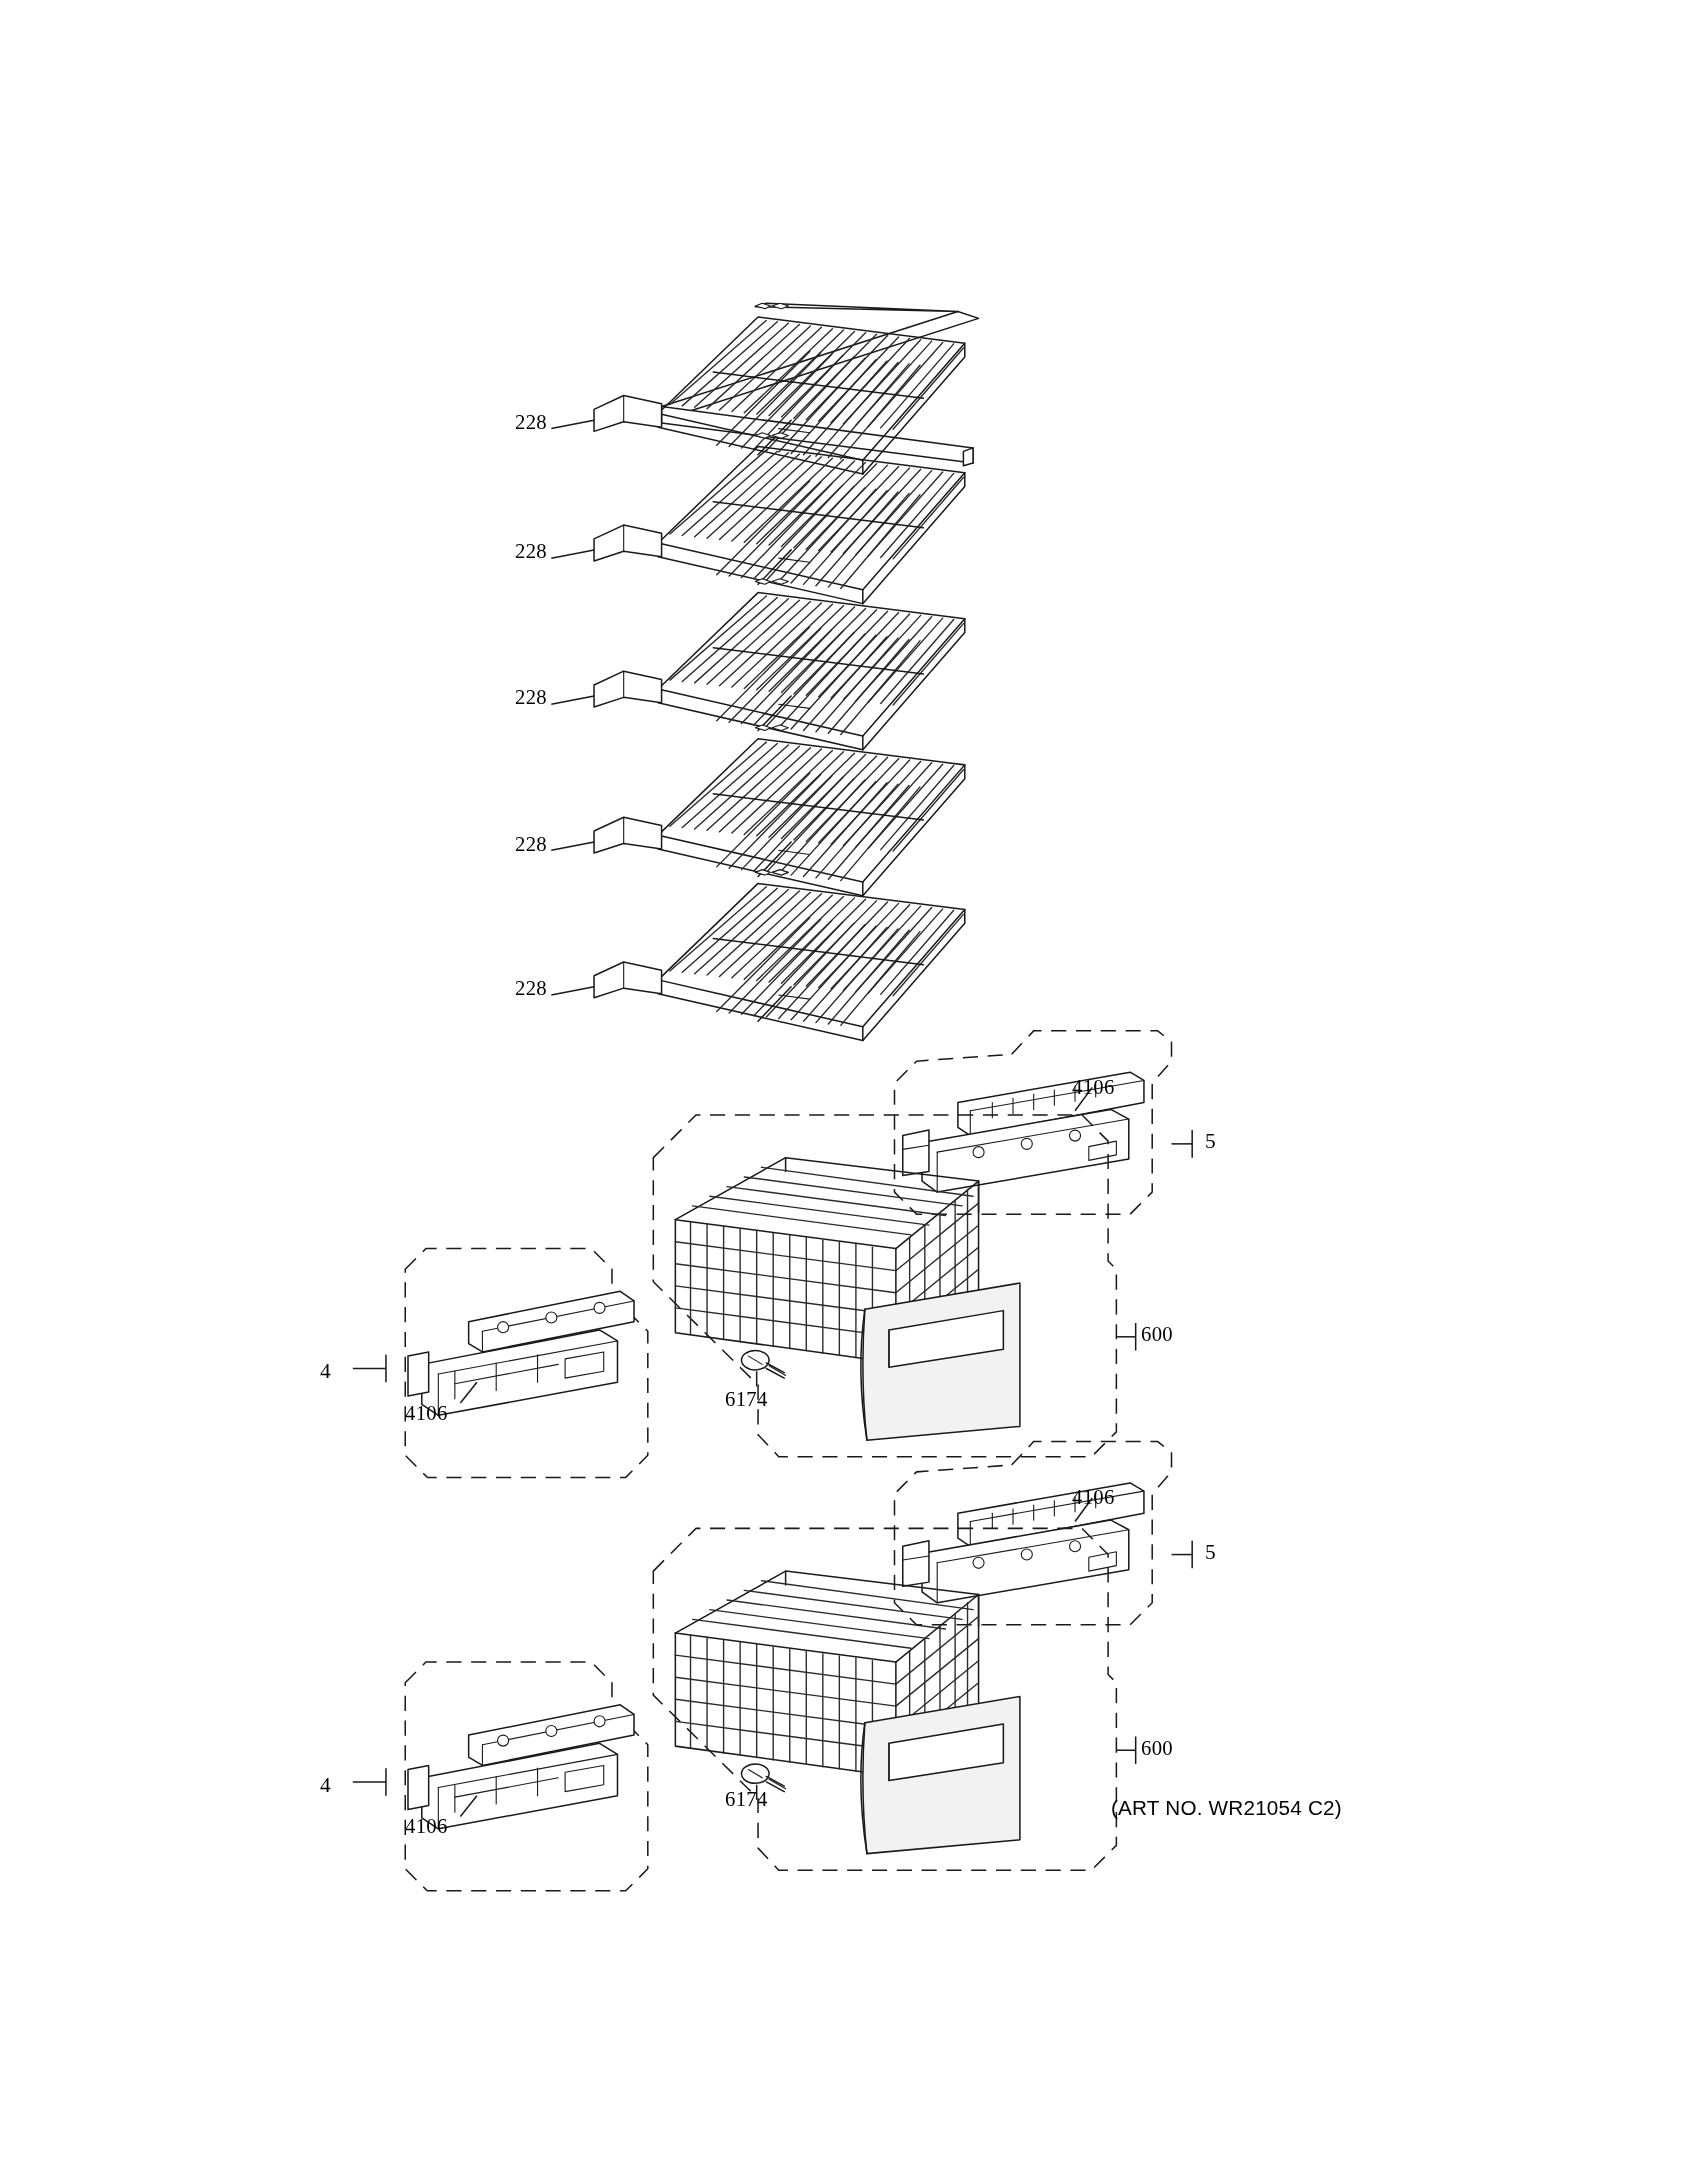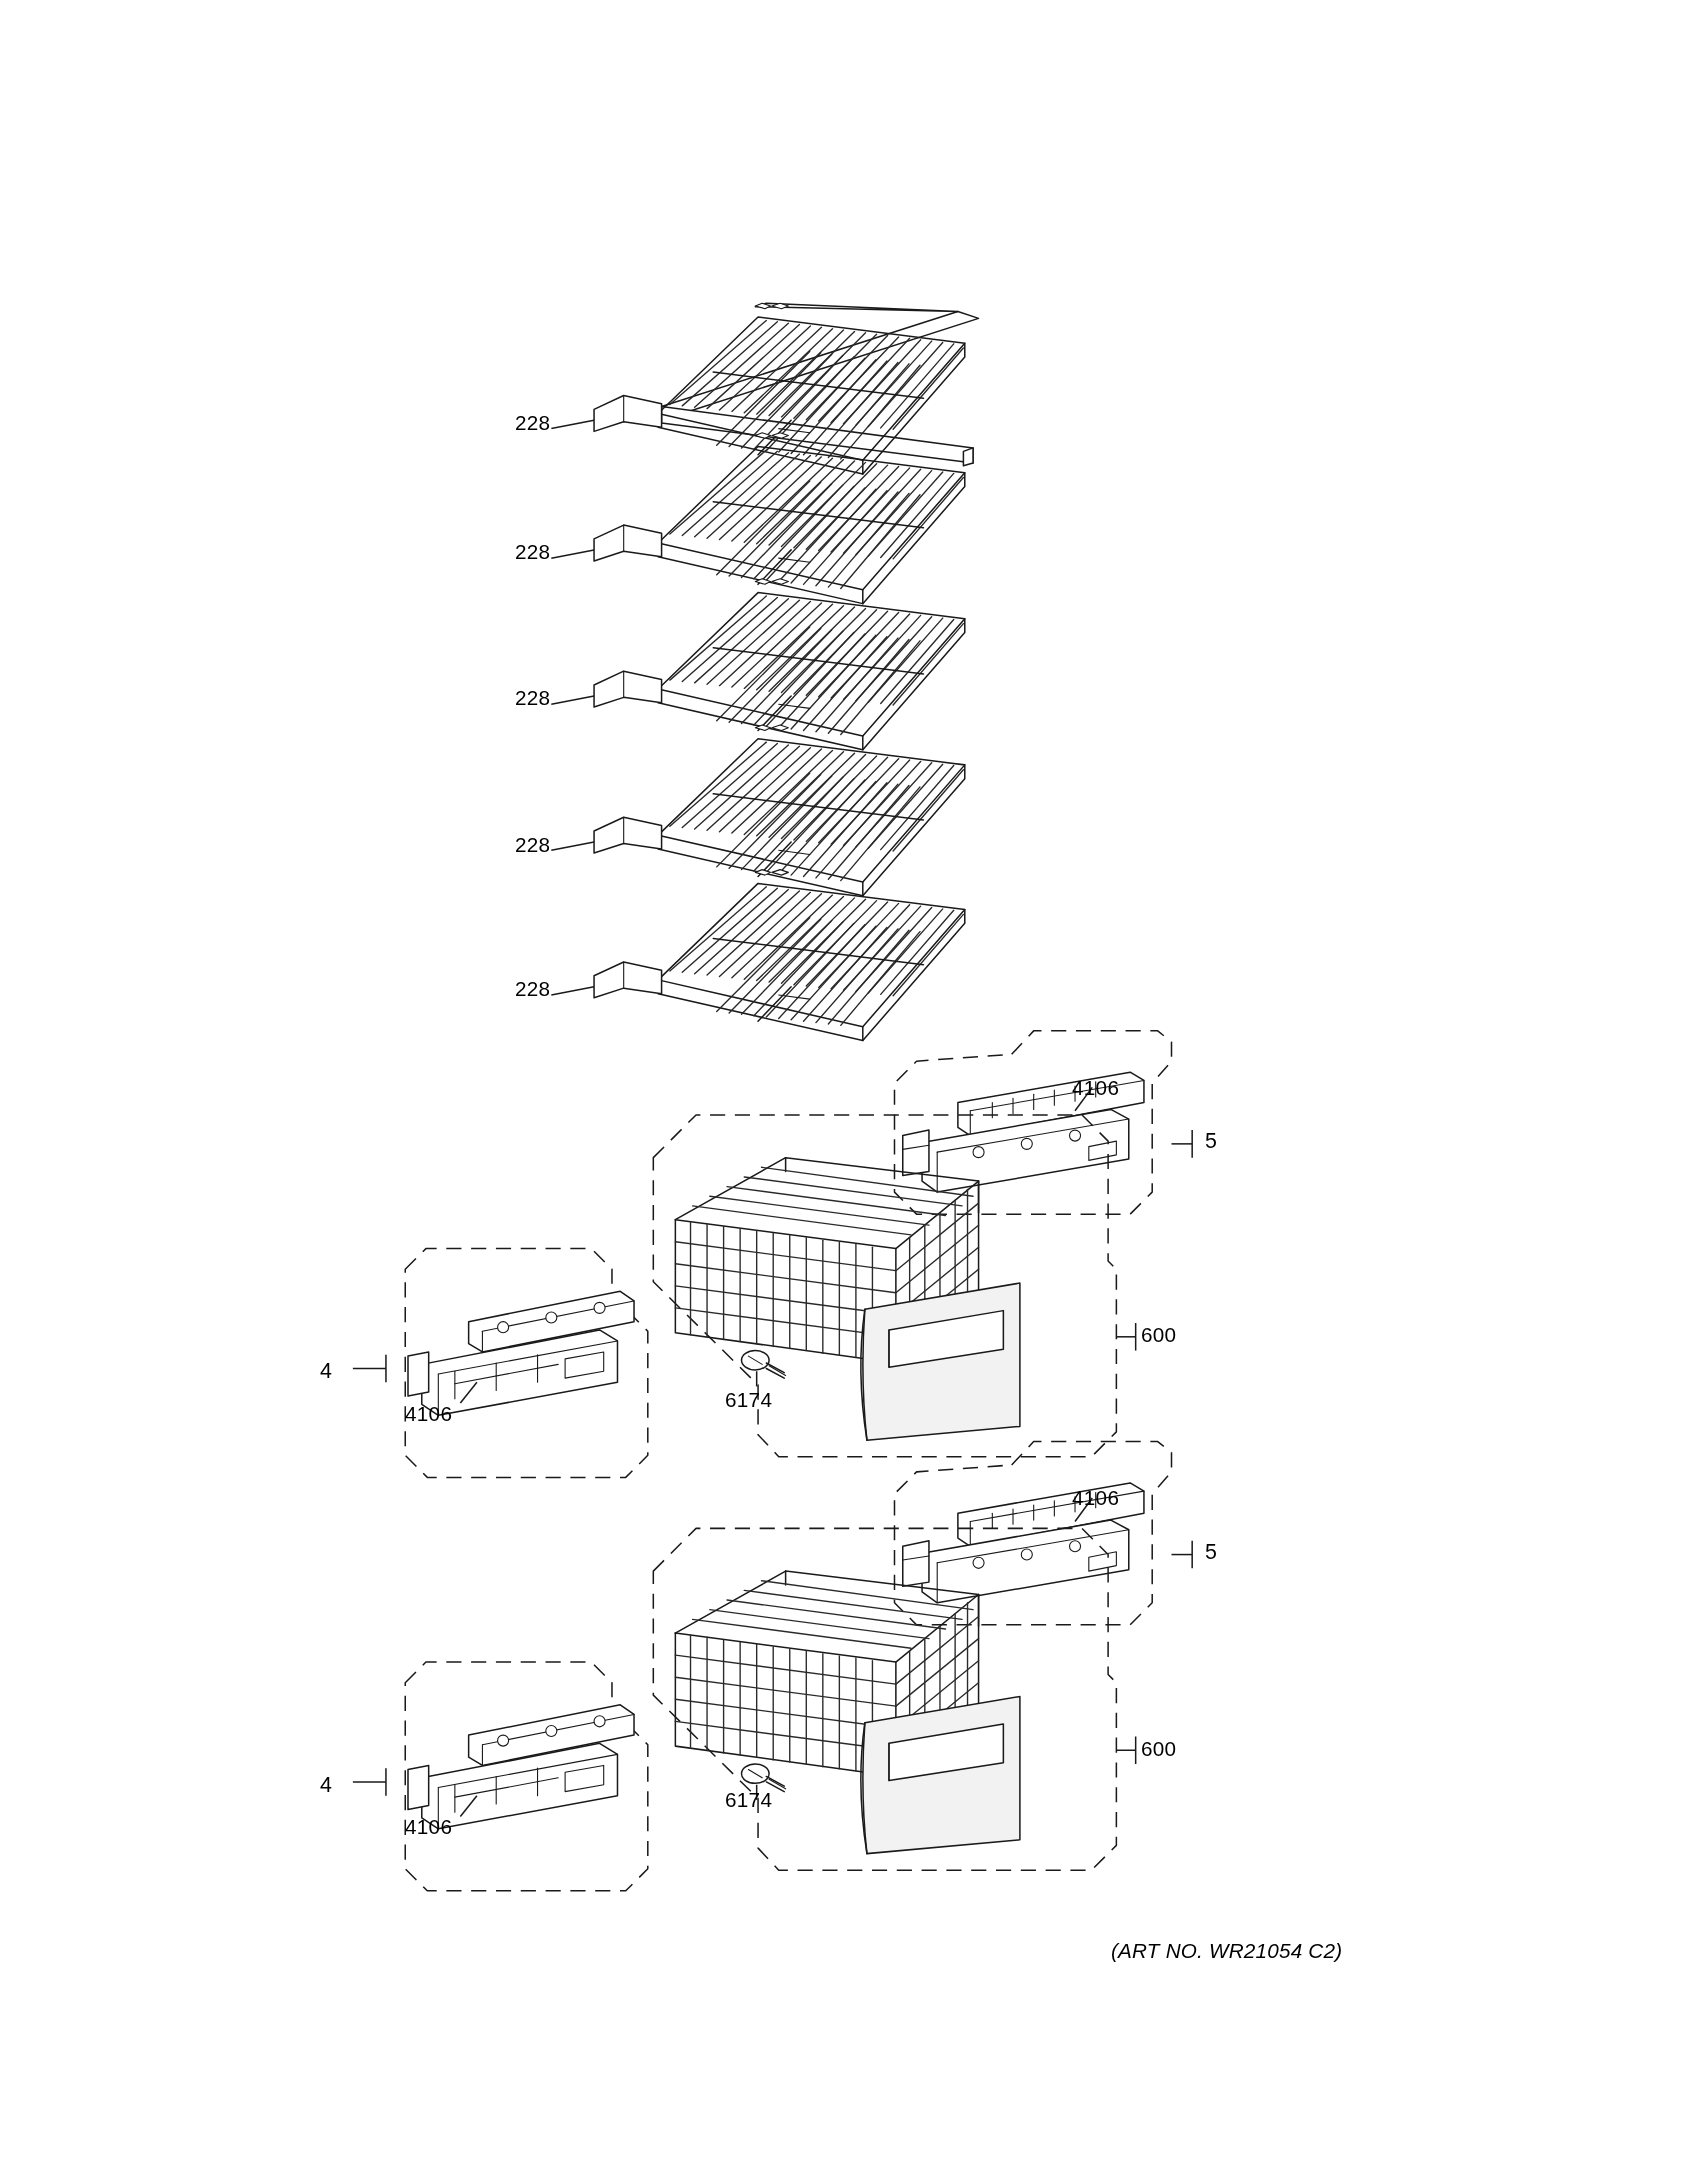--- a/index.html
+++ b/index.html
@@ -12,21 +12,21 @@
   }
   #page {
     position: relative;
     width: 1687px;
     height: 2183px;
     background: #ffffff;
     overflow: hidden;
   }
   .label {
     position: absolute;
-    font-family: Liberation Sans, sans-serif;
+    font-family: Liberation Serif, serif;
     font-size: 20.7px;
     color: #000000;
     white-space: nowrap;
     letter-spacing: 0.3px;
   }
   .label.big {
     font-size: 21.4px;
   }
   .artno {
     position: absolute;
@@ -590,16 +590,16 @@
   <div class="label big" style="left:320px; top:1359px;">4</div>
   <div class="label" style="left:405px; top:1402px;">4106</div>
 
   <div class="label" style="left:1072px; top:1486px;">4106</div>
   <div class="label big" style="left:1205px; top:1540px;">5</div>
   <div class="label" style="left:1141px; top:1737px;">600</div>
   <div class="label" style="left:725px; top:1788px;">6174</div>
   <div class="label big" style="left:320px; top:1773px;">4</div>
   <div class="label" style="left:405px; top:1815px;">4106</div>
 
-  <div class="artno" style="left:1111px; top:1939px;font-style:italic;">(ART NO. WR21054 C2)</div>
+  <div class="artno" style="left:1111px; top:1796px;">(ART NO. WR21054 C2)</div>
 
 </div>
 
 
 </body></html>

